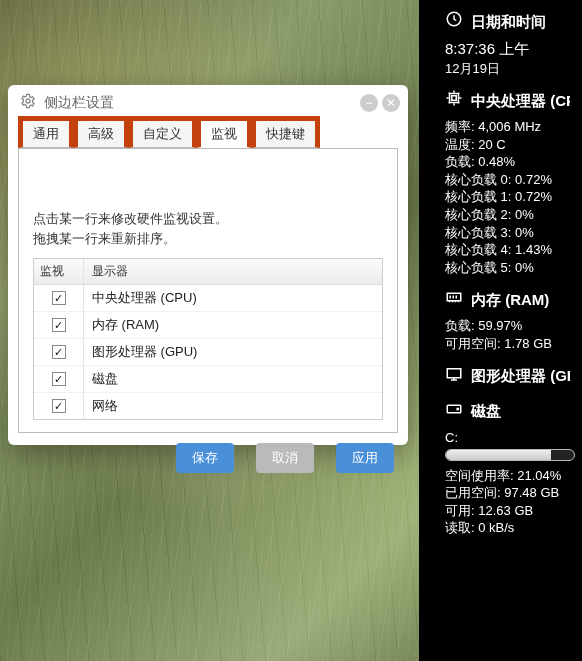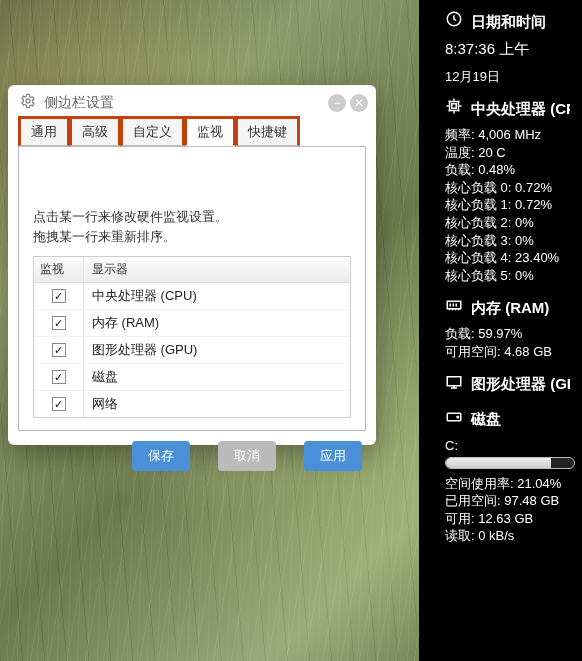--- a/index.html
+++ b/index.html
@@ -31,55 +31,55 @@
     font-size: 13px; line-height: 1.35;
   }
   .sidebar .section { margin-bottom: 12px; }
   .sidebar .sec-head {
     display: flex; align-items: center; gap: 8px;
     font-size: 15px; font-weight: 600; margin-bottom: 6px;
     white-space: nowrap; overflow: hidden;
   }
   .sidebar .sec-head svg { flex-shrink:0; }
   .sidebar .line { white-space: nowrap; }
-  .sidebar .big-time { font-size: 15px; margin-bottom: 8px; }
+  .sidebar .big-time { font-size: 15px; margin-bottom: 0; }
   .sidebar .disk-label { margin-top:4px; }
   .sidebar .disk-bar {
     width: 130px; height: 12px; border: 1px solid #bbb; border-radius: 6px;
     margin: 2px 0 6px 0; overflow: hidden; background: #222;
   }
   .sidebar .disk-bar .fill {
     height: 100%; width: 81.95%;
     background: linear-gradient(#eee,#ccc);
   }
 
   
   .dialog {
     position: absolute; left: 8px; top: 85px;
-    width: 368px; height: 360px;
+    width: 400px; height: 360px;
     background: #fff; border-radius: 6px;
     box-shadow: 0 8px 28px rgba(0,0,0,0.35);
     display: flex; flex-direction: column;
     font-size: 13px; color: #222;
   }
   .dlg-titlebar {
     display: flex; align-items: center; padding: 8px 8px 4px 12px;
   }
   .dlg-titlebar .gear { color: #777; margin-right: 8px; }
   .dlg-titlebar .title { flex: 1; color: #666; font-size: 14px; }
   .tb-btn {
     width: 18px; height: 18px; border-radius: 50%; background: #ccc;
     color: #fff; display: flex; align-items: center; justify-content: center;
     font-size: 12px; margin-left: 4px; cursor: pointer; line-height: 1;
   }
 
   .tabs { display: flex; padding: 0 10px; border-bottom: 1px solid transparent; }
   .tab {
     padding: 4px 10px; font-size: 13px; color: #333;
-    border: 3px solid #c2410c; border-bottom: 1px solid #bbb;
+    border: 5px solid #c2410c; border-bottom: 1px solid #bbb;
     background: #f5f5f5; margin-right: -1px; cursor: pointer;
   }
   .tab.active {
     background: #fff; border-bottom-color: #fff; position: relative; z-index: 1;
   }
   .tab-pane {
     border: 1px solid #bbb; margin: -1px 10px 0 10px; padding: 12px 14px;
     flex: 1; background: #fff;
   }
   .pane-text { color: #333; line-height: 1.5; margin-bottom: 10px; margin-top: 48px; }
@@ -93,21 +93,21 @@
   .grid-col2 { flex: 1; padding: 4px 8px; }
   .grid-row { border-bottom: 1px solid #f1f1f1; }
   .grid-row:last-child { border-bottom: none; }
   .grid-row .grid-col1 { display:flex; align-items:center; justify-content:center; }
   .chk {
     width: 14px; height: 14px; background:#fff; border:1px solid #888;
     display:flex; align-items:center; justify-content:center; font-size:11px; color:#111;
   }
 
   .dlg-buttons {
-    display: flex; justify-content: flex-end; gap: 28px;
+    display: flex; justify-content: flex-end; gap: 22px;
     padding: 10px 14px 14px 14px;
   }
   .btn {
     padding: 6px 16px; border-radius: 4px; font-size: 13px;
     cursor: pointer; border: none;
   }
   .btn.primary { background: #4a90d9; color: #fff; }
   .btn.secondary { background: #bababa; color: #fff; }
 </style>
 </head>
@@ -142,36 +142,36 @@
       </span>
       <span>中央处理器 (CPU)</span>
     </div>
     <div class="line"><span>频率:</span> <span>4,006 MHz</span></div>
     <div class="line"><span>温度:</span> <span>20 C</span></div>
     <div class="line"><span>负载:</span> <span>0.48%</span></div>
     <div class="line"><span>核心负载</span> 0: <span>0.72%</span></div>
     <div class="line"><span>核心负载</span> 1: <span>0.72%</span></div>
     <div class="line"><span>核心负载</span> 2: <span>0%</span></div>
     <div class="line"><span>核心负载</span> 3: <span>0%</span></div>
-    <div class="line"><span>核心负载</span> 4: <span>23.40%</span></div>
+    <div class="line"><span>核心负载</span> 4: <span>1.43%</span></div>
     <div class="line"><span>核心负载</span> 5: <span>0%</span></div>
   </div>
 
   <div class="section">
     <div class="sec-head">
       <span>
         <svg width="18" height="18" viewBox="0 0 24 24" fill="none" stroke="#fff" stroke-width="2">
             <rect x="3" y="7" width="18" height="10"></rect>
             <path d="M6 17v2M10 17v2M14 17v2M18 17v2M7 10v4M11 10v4M15 10v4"></path>
           </svg>
       </span>
       <span>内存 (RAM)</span>
     </div>
     <div class="line"><span>负载:</span> <span>59.97%</span></div>
-    <div class="line"><span>可用空间:</span> <span>4.68 GB</span></div>
+    <div class="line"><span>可用空间:</span> <span>1.78 GB</span></div>
   </div>
 
   <div class="section">
     <div class="sec-head">
       <span>
         <svg width="18" height="18" viewBox="0 0 24 24" fill="none" stroke="#fff" stroke-width="2">
             <rect x="3" y="5" width="18" height="12"></rect>
             <path d="M8 20h8M12 17v3"></path>
           </svg>
       </span>

